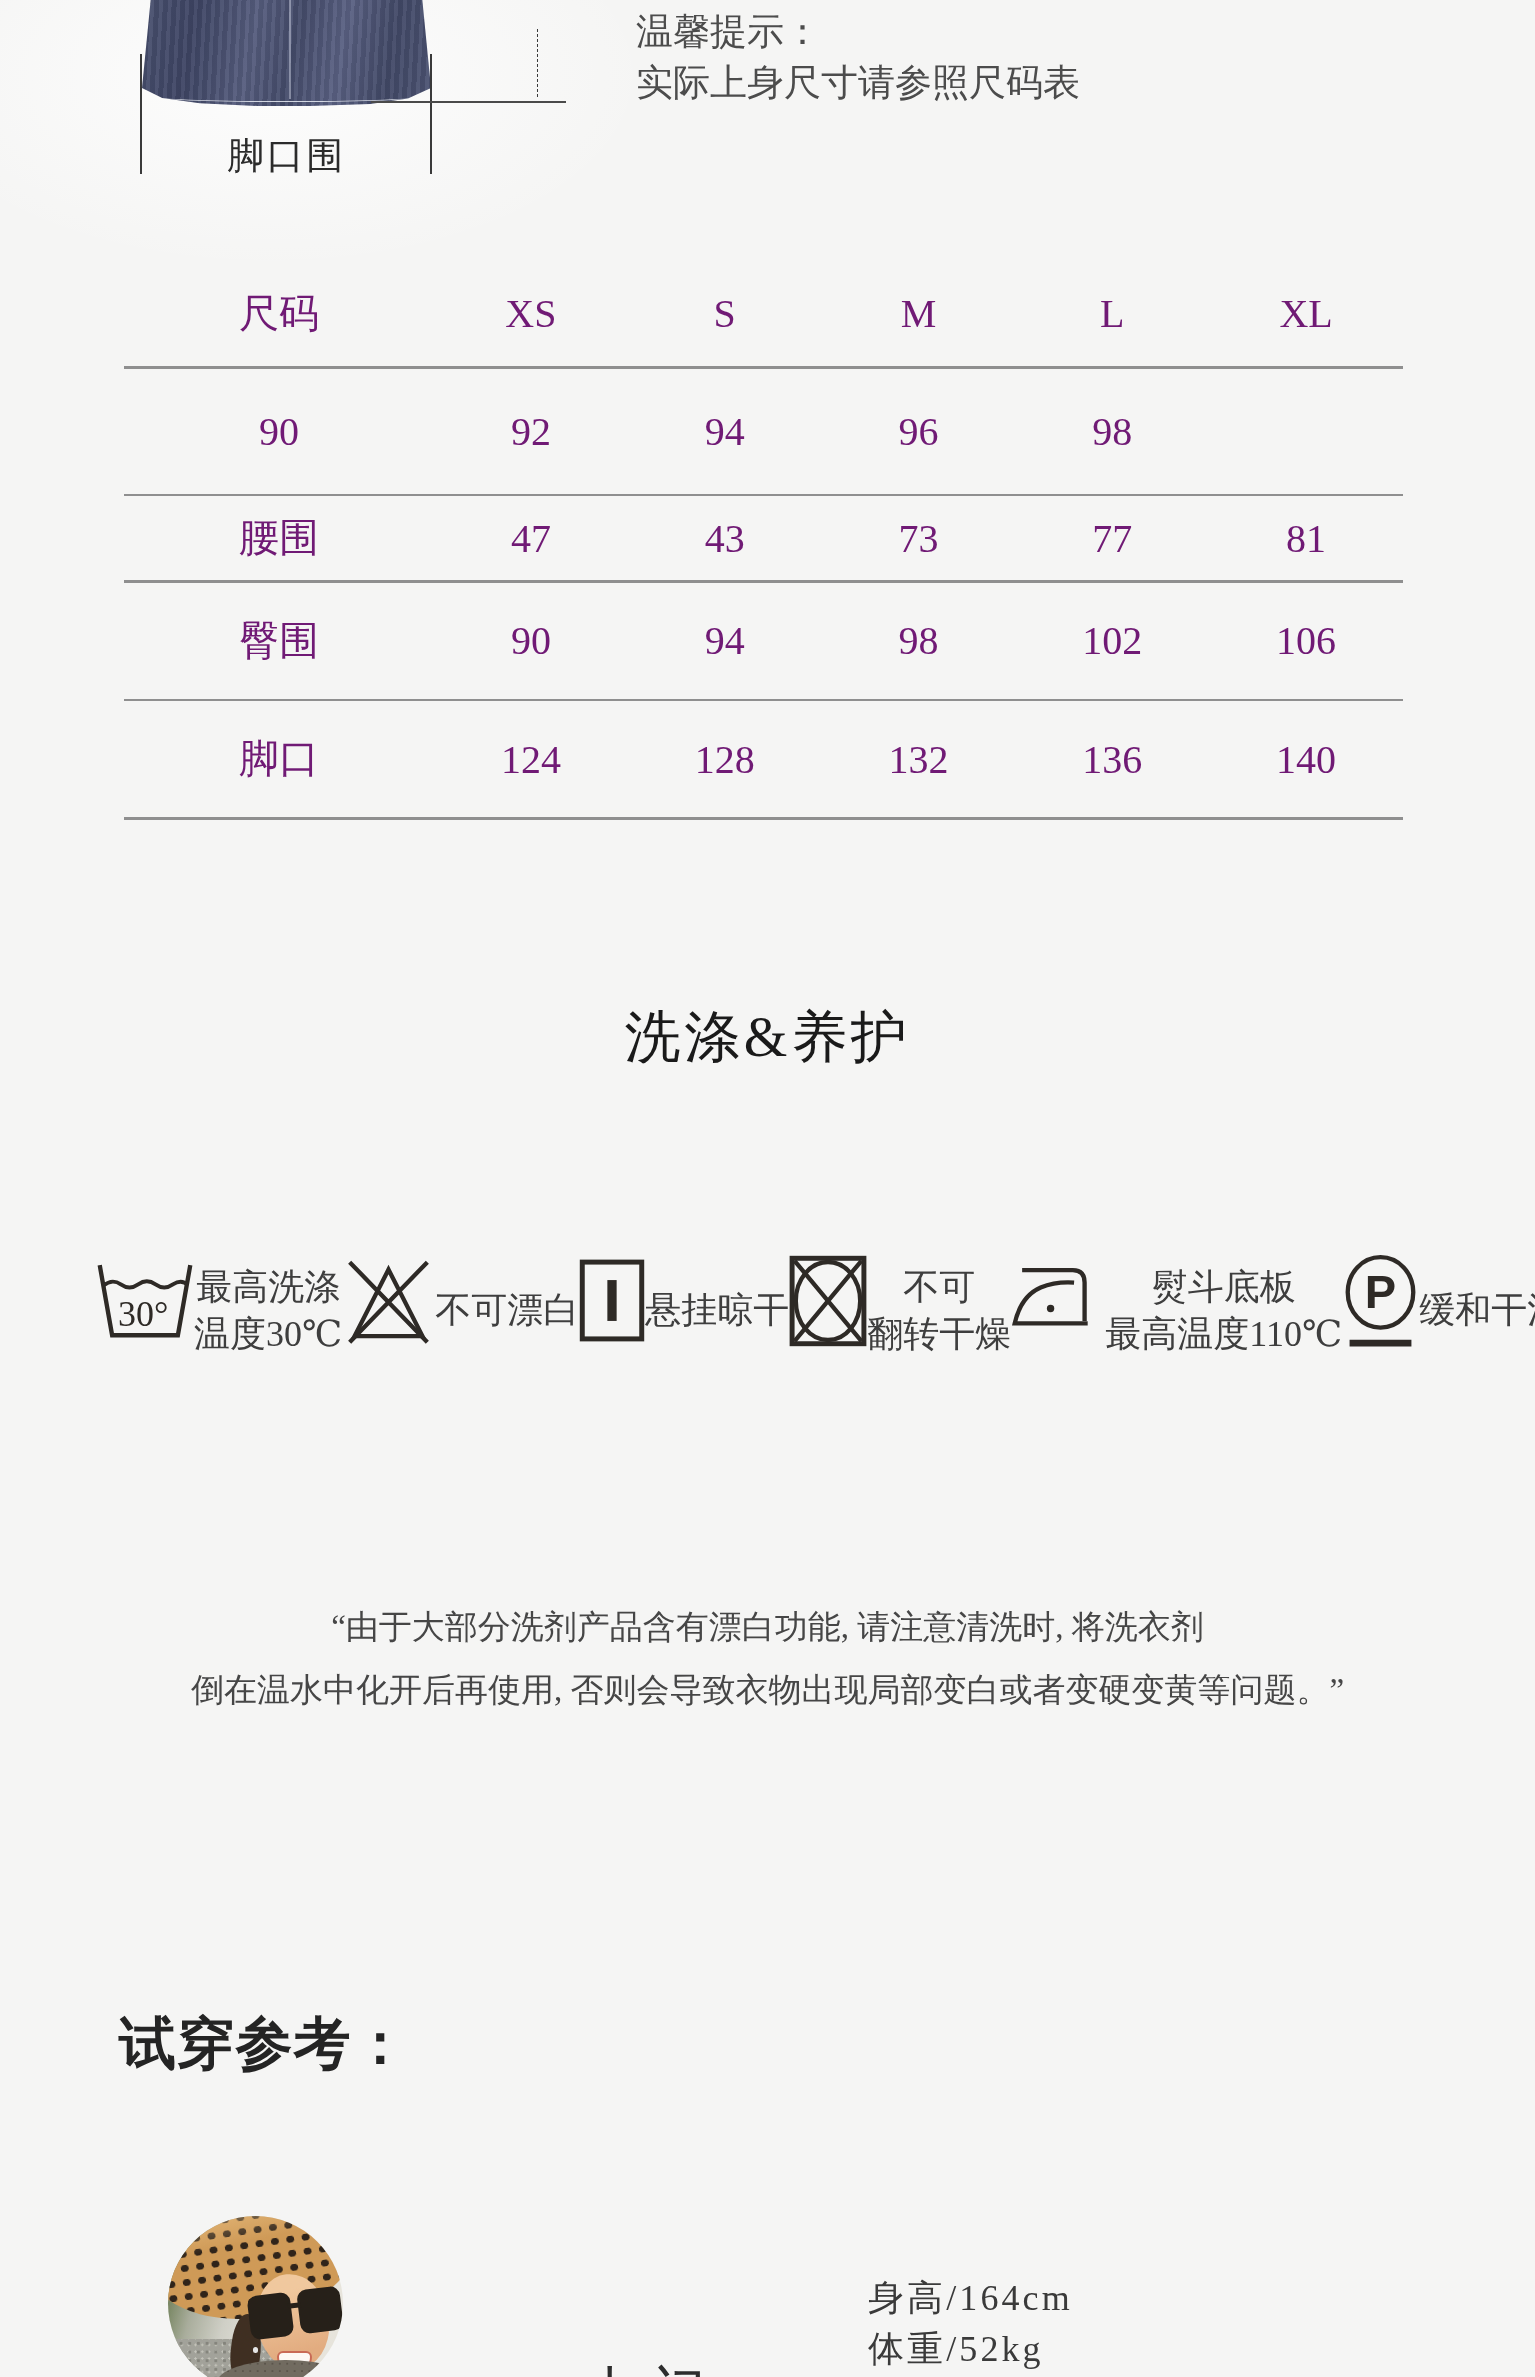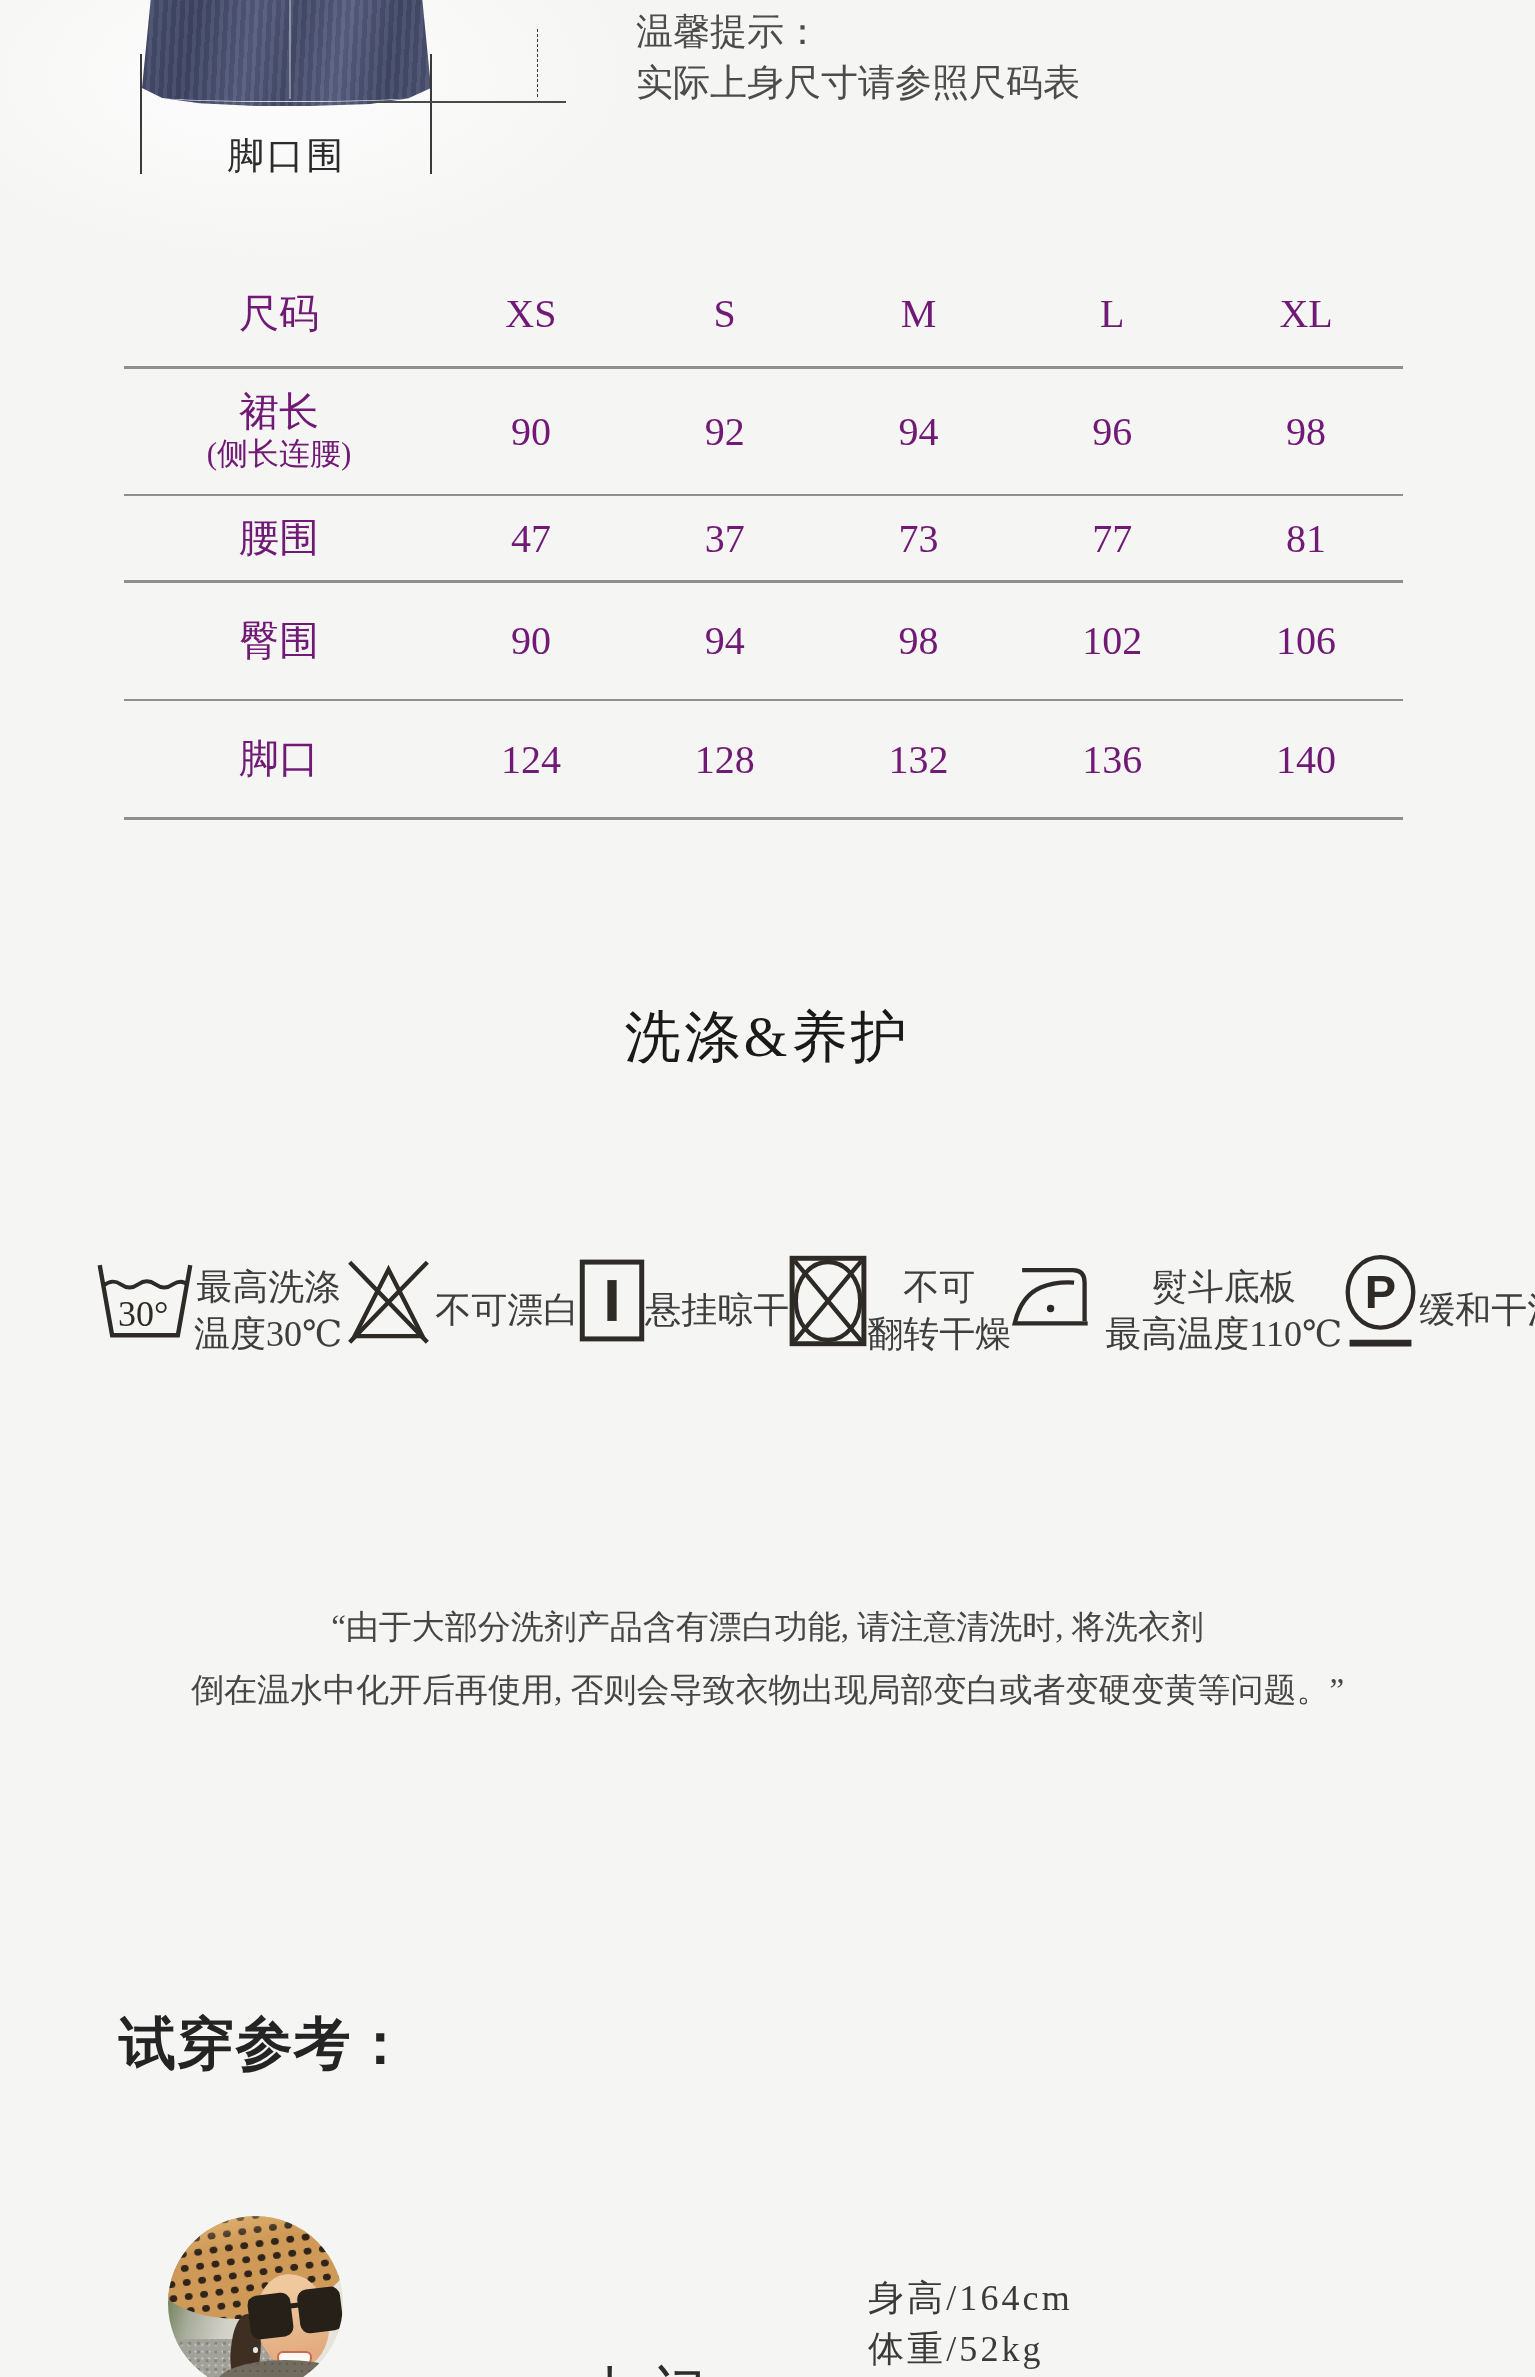--- a/index.html
+++ b/index.html
@@ -122,36 +122,32 @@
       <div class="t-cell">尺码</div>
       <div class="t-cell">XS</div>
       <div class="t-cell">S</div>
       <div class="t-cell">M</div>
       <div class="t-cell">L</div>
       <div class="t-cell">XL</div>
     </div>
     <div class="t-line"></div>
 
     <div class="t-row t-r1">
-      <div class="t-cell t-label">
-        <span>裙长</span>
-        <span class="t-sub">(侧长连腰)</span>
-      </div>
       <div class="t-cell">90</div>
       <div class="t-cell">92</div>
       <div class="t-cell">94</div>
       <div class="t-cell">96</div>
       <div class="t-cell">98</div>
     </div>
     <div class="t-line"></div>
 
     <div class="t-row t-r2">
       <div class="t-cell t-label">腰围</div>
       <div class="t-cell">47</div>
-      <div class="t-cell">37</div>
+      <div class="t-cell">43</div>
       <div class="t-cell">73</div>
       <div class="t-cell">77</div>
       <div class="t-cell">81</div>
     </div>
     <div class="t-line"></div>
 
     <div class="t-row t-r3">
       <div class="t-cell t-label">臀围</div>
       <div class="t-cell">90</div>
       <div class="t-cell">94</div>

